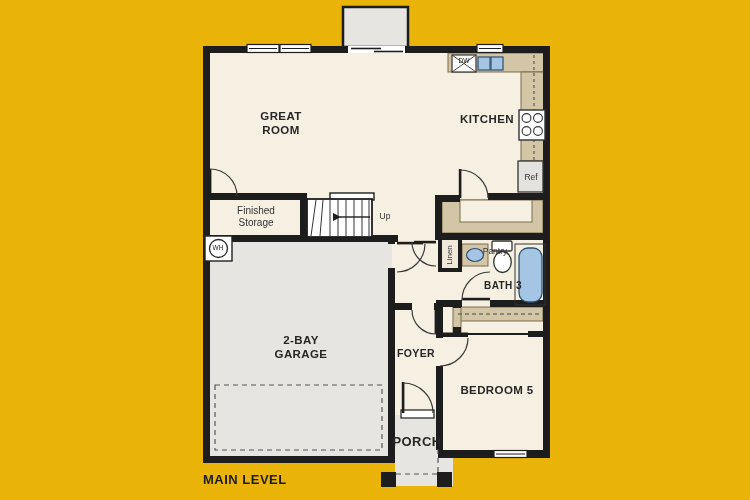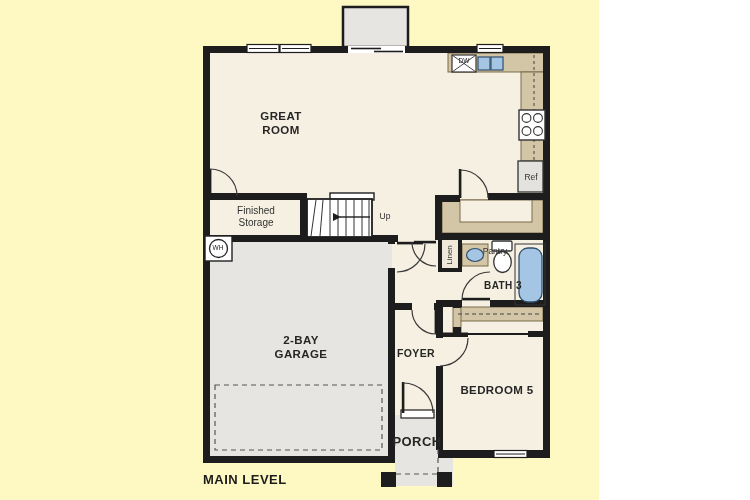--- a/index.html
+++ b/index.html
@@ -1,16 +1,16 @@
 <!DOCTYPE html>
 <html><head>
 <meta charset="utf-8">
 <style>
   html,body{margin:0;padding:0;background:#ffffff;}
-  .stage{position:relative;width:599px;height:500px;background:#fef9c3;overflow:hidden;
+  .stage{position:relative;width:750px;height:500px;background:#eab308;overflow:hidden;
          font-family:"Liberation Sans", sans-serif;}
   .stage svg{position:absolute;left:0;top:0;}
   .lbl{position:absolute;transform:translate(-50%,-50%);text-align:center;
        color:#222;white-space:pre-line;line-height:1.2;}
   .room{font-weight:bold;font-size:11.5px;letter-spacing:.4px;color:#262626;}
   .small{font-size:8.5px;color:#333;}
   .tiny{font-size:6.5px;color:#222;}
   .rot{transform:translate(-50%,-50%) rotate(-90deg);}
   .title{position:absolute;font-weight:bold;font-size:13px;letter-spacing:.5px;color:#1c1c1c;}
 </style>
@@ -172,20 +172,21 @@
       <ellipse cx="502.5" cy="262" rx="8.8" ry="10.5" fill="#ffffff" stroke="#333" stroke-width="1.3"></ellipse>
     </g>
     <g>
       <rect x="515" y="244" width="30" height="61" fill="none" stroke="#333" stroke-width="1"></rect>
       <rect x="519" y="248" width="23" height="54" rx="9" fill="#a4c6e4" stroke="#2f4f6f" stroke-width="1.3"></rect>
     </g>
   </g>
 </svg>
 
 <div class="lbl room" style="left:281px;top:124px;width:82px;">GREAT ROOM</div>
+<div class="lbl room" style="left:487px;top:120px;width:120px;">KITCHEN</div>
 <div class="lbl room" style="left:301px;top:348px;width:90px;">2-BAY GARAGE</div>
 <div class="lbl room" style="left:416px;top:353px;width:80px;font-size:10.5px;">FOYER</div>
 <div class="lbl room" style="left:497px;top:391px;width:120px;">BEDROOM 5</div>
 <div class="lbl room" style="left:503px;top:286px;width:42px;font-size:10px;">BATH 3</div>
 <div class="lbl room" style="left:417px;top:442px;width:70px;font-size:13px;">PORCH</div>
 <div class="lbl small" style="left:256px;top:217px;width:70px;font-size:10px;">Finished Storage</div>
 <div class="lbl small" style="left:495px;top:228px;font-size:8.5px;margin-top:23px;">Pantry</div>
 <div class="lbl small rot" style="left:450px;top:255px;font-size:8px;">Linen</div>
 <div class="lbl small" style="left:531px;top:177px;font-size:8.5px;">Ref</div>
 <div class="lbl small" style="left:380px;top:216px;font-size:8.5px;padding-left:10px;">Up</div>

